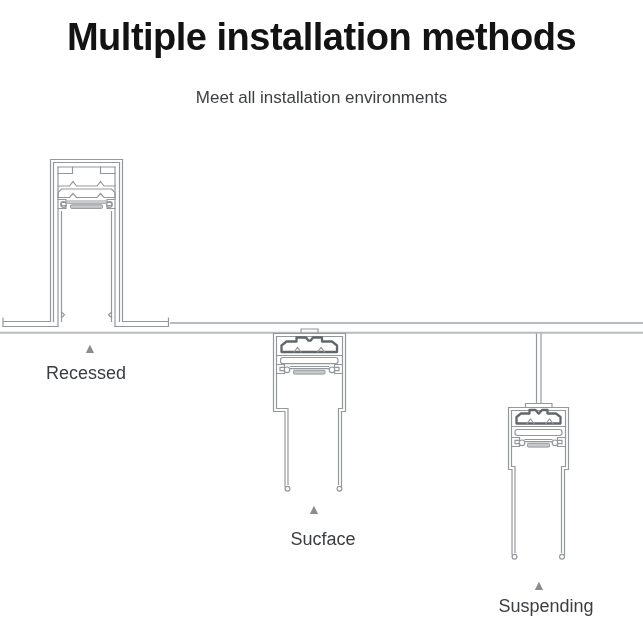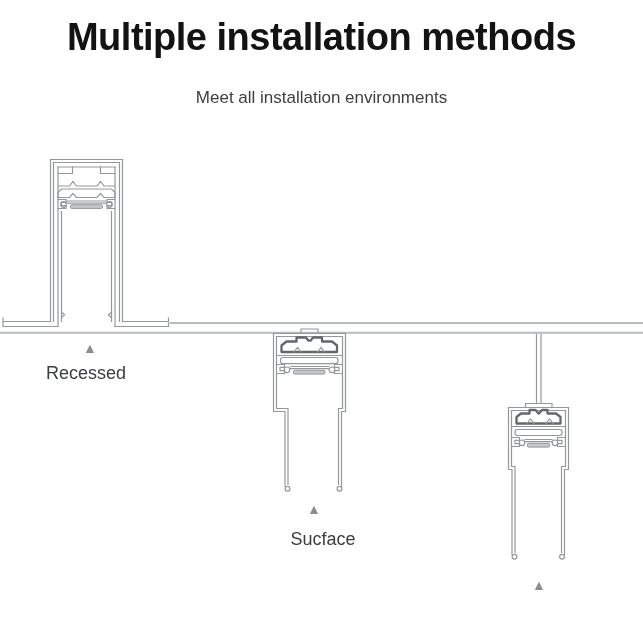--- a/index.html
+++ b/index.html
@@ -132,14 +132,15 @@
     </g>
   </svg>
 
   <div class="pointer p-recessed-pointer">▲</div>
   <div class="method-label p-recessed-label">Recessed</div>
 
   <div class="pointer p-surface-pointer">▲</div>
   <div class="method-label p-surface-label">Sucface</div>
 
   <div class="pointer p-suspend-pointer">▲</div>
+  <div class="method-label p-suspend-label">Suspending</div>
 
 </div>
 
 </body></html>

